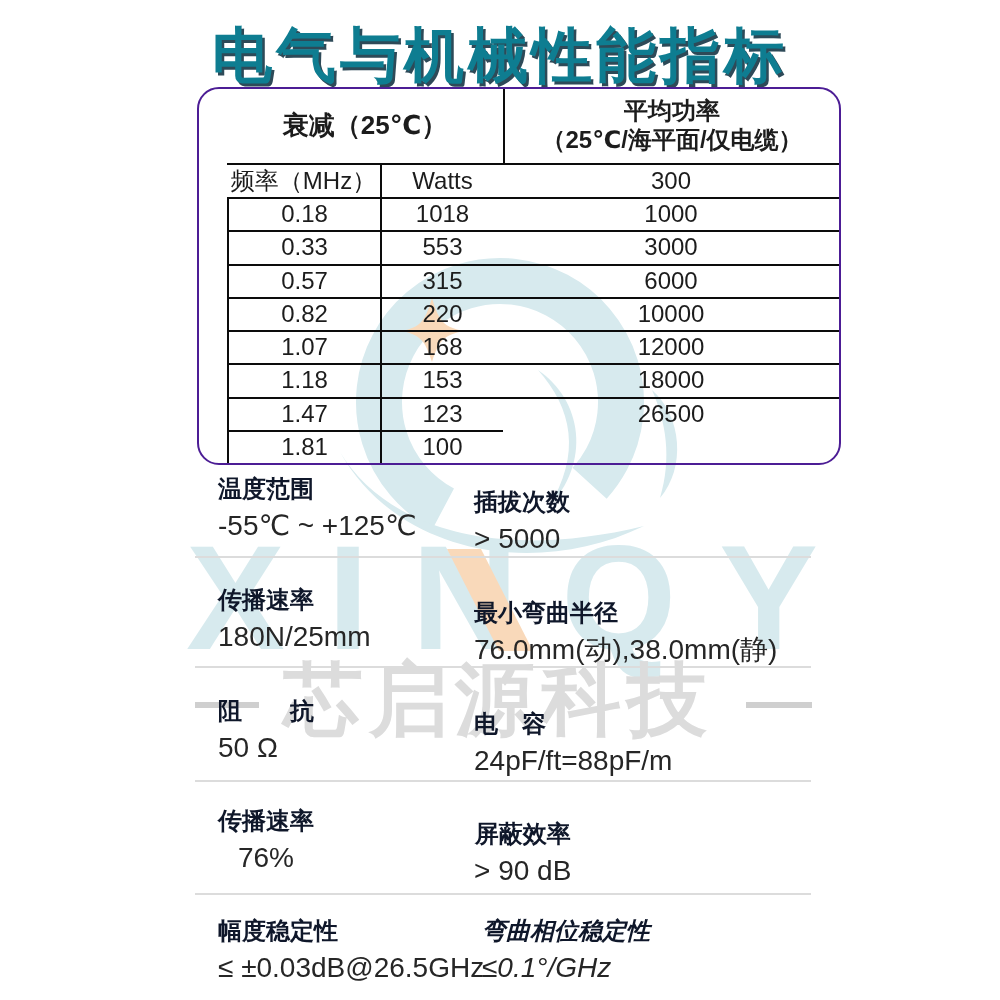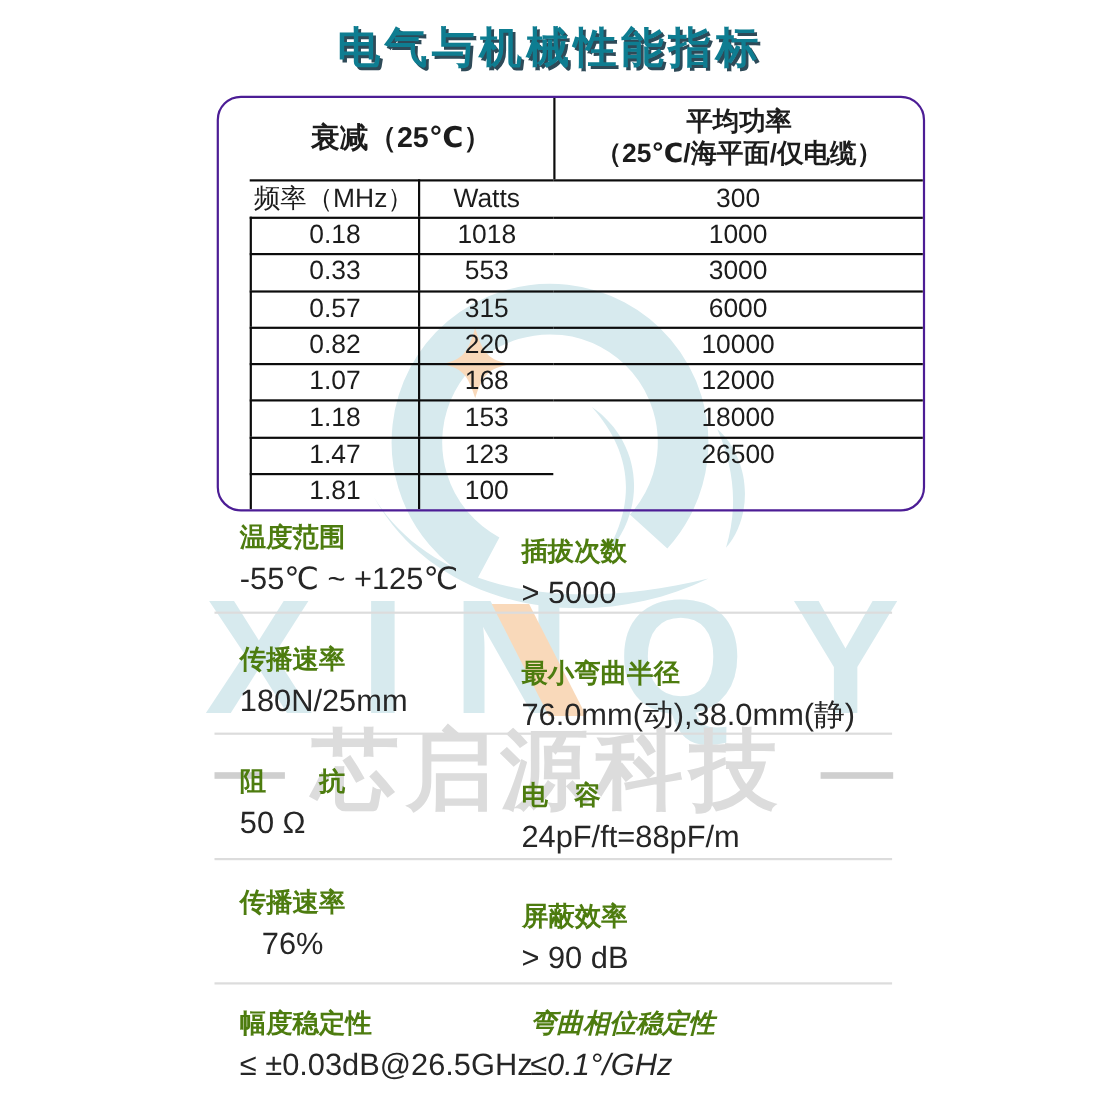--- a/index.html
+++ b/index.html
@@ -27,21 +27,21 @@
     font-size:80px;line-height:1;letter-spacing:6px;
     color:#dcdcdc;font-weight:bold;white-space:nowrap;user-select:none;
   }
   .wm-dash{height:6px;background:#cfcfcf;top:702px;}
   #wm-dash-left{left:195px;width:64px;}
   #wm-dash-right{left:746px;width:66px;}
   
   .content{position:absolute;z-index:1;}
   #page-title{
     left:0;top:16px;width:1000px;text-align:center;
-    font-size:39px;font-weight:bold;letter-spacing:4px;
+    font-size:60px;font-weight:bold;letter-spacing:4px;
     color:#0e7d91;text-shadow:2.5px 3px 0 #2e4a58;
   }
   
   #spec-table{
     left:197px;top:87px;width:612px;
     display:grid;
     grid-template-columns:153px 123px 336px;
     grid-template-rows:74px 34px repeat(8,33.25px);
     border:2px solid #4c1d95;border-radius:22px;
     background:transparent;overflow:hidden;padding-left:28px;
@@ -50,21 +50,21 @@
     display:flex;flex-direction:column;align-items:center;justify-content:center;
     font-size:24px;text-align:center;color:#1c1c1c;line-height:1.2;
   }
   .cell.hdr{font-weight:bold;font-size:26px;}
   .cell.hdr .sub-line{font-size:24px;font-weight:bold;text-align:right;}
   .span2{grid-column:1/3;}
   .bl{border-left:2px solid #0c0c0c;}
   .bt{border-top:2px solid #0c0c0c;}
   
   .spec-item{position:absolute;}
-  .spec-label{font-size:24px;font-weight:bold;color:#4d7c0f;line-height:30px;white-space:pre;}
+  .spec-label{font-size:24px;font-weight:bold;color:#0f172a;line-height:30px;white-space:pre;}
   .spec-value{font-size:28px;color:#262626;line-height:34px;margin-top:5px;white-space:nowrap;}
   .col-l{left:218px;}
   .col-r{left:474px;margin-top:13px;}
   .row-1{top:474px;} .row-2{top:585px;} .row-3{top:696px;}
   .row-4{top:806px;text-align:center;} .row-5{top:916px;}
   .col-r5{left:482px;font-style:italic;}
   .divider{position:absolute;left:195px;width:616px;height:2px;background:#dcdcdc;z-index:1;}
   #divider-1{top:556px;} #divider-2{top:666px;}
   #divider-3{top:780px;} #divider-4{top:893px;}
 </style>

